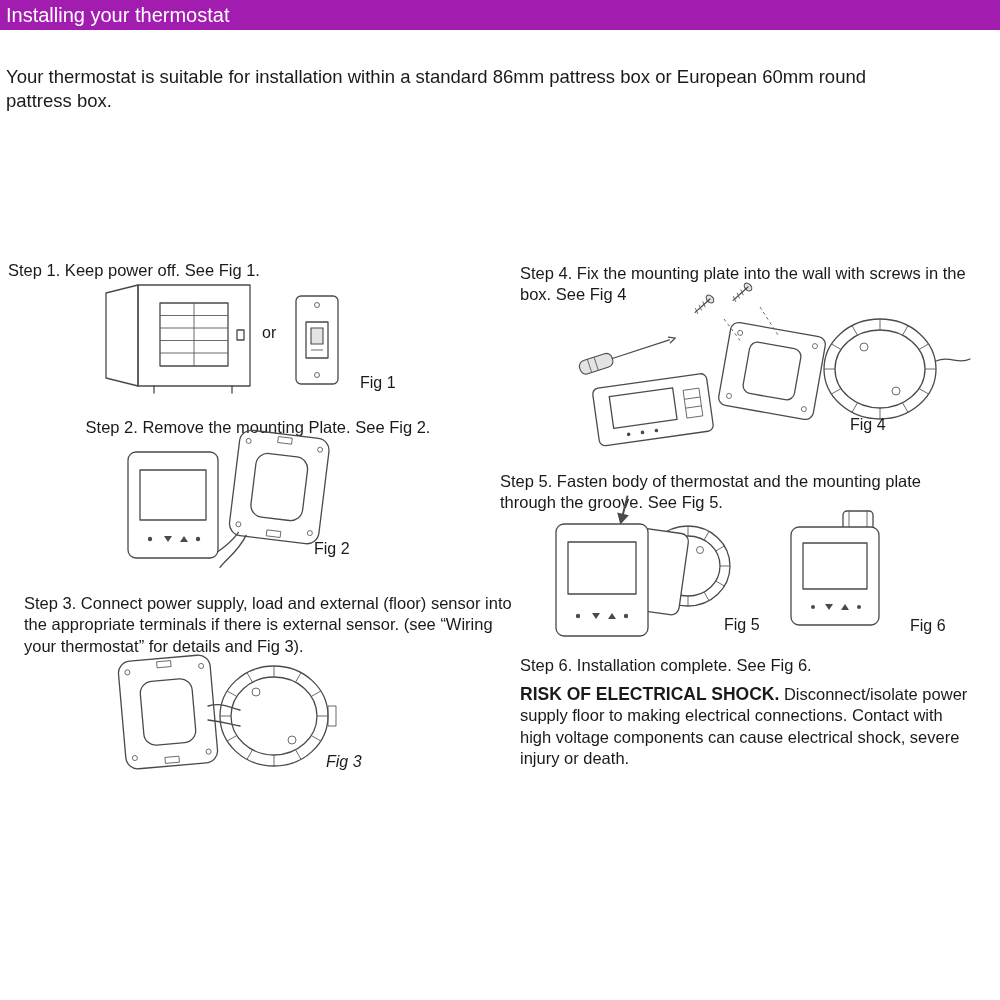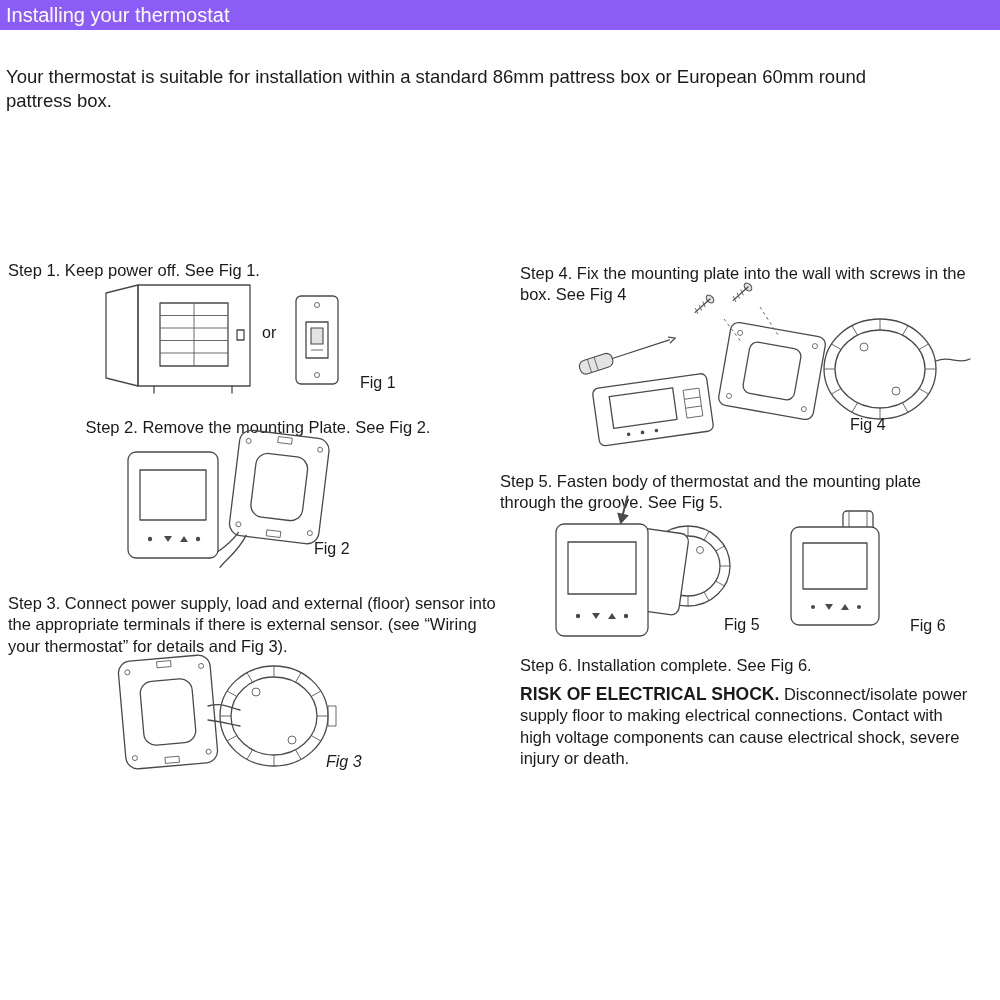--- a/index.html
+++ b/index.html
@@ -20,21 +20,21 @@
   .dot{fill:#4a4a4a;}
   .warning{position:absolute;font-size:16.5px;line-height:1.3;}
   .warning b{font-size:17.5px;}
   .svgtext{font-family:"Liberation Sans", sans-serif;font-size:16px;fill:#1a1a1a;}
 </style>
 </head>
 <body>
 
 <div class="page">
 
-  <div class="header" style="background: #8b5cf6;">
+  <div class="header" style="background: #a21caf;">
     <h1 style="color: rgb(255, 255, 255);">Installing your thermostat</h1>
   </div>
 
   <p class="intro">Your thermostat is suitable for installation within a standard 86mm pattress box or European 60mm round pattress box.</p>
 
   <p class="step" style="top:243px;left:8px;width:500px;">Step 1. Keep power off. See Fig 1.</p>
 
   <svg style="top:276px;left:92px;" width="252" height="120" viewBox="0 0 252 120">
     <g>
       <polygon class="ln" points="14,17 46,9 46,110 14,102"></polygon>
@@ -80,21 +80,21 @@
       <rect class="solid" x="6" y="26" width="90" height="106" rx="8"></rect>
       <rect class="ln" x="18" y="44" width="66" height="50"></rect>
       <circle class="dot" cx="28" cy="113" r="2.2"></circle>
       <polygon class="dot" points="42,110 50,110 46,116"></polygon>
       <polygon class="dot" points="58,116 66,116 62,110"></polygon>
       <circle class="dot" cx="76" cy="113" r="2.2"></circle>
     </g>
   </svg>
   <span class="figlabel" style="top:540px;left:314px;">Fig 2</span>
 
-  <p class="step" style="top:576px;left:8px;width:505px;">Step 3. Connect power supply, load and external (floor) sensor into the appropriate terminals if there is external sensor. (see “Wiring your thermostat” for details and Fig 3).</p>
+  <p class="step" style="top:576px;left:24px;width:505px;">Step 3. Connect power supply, load and external (floor) sensor into the appropriate terminals if there is external sensor. (see “Wiring your thermostat” for details and Fig 3).</p>
 
   <svg style="top:644px;left:108px;" width="232" height="150" viewBox="0 0 232 150">
     <g transform="translate(14,14) rotate(-5 46 54)">
       <rect class="ln" x="0" y="0" width="92" height="108" rx="12"></rect>
       <rect class="ln" x="20" y="22" width="52" height="64" rx="12"></rect>
       <rect class="lnthin" x="39" y="3" width="14" height="6"></rect>
       <rect class="lnthin" x="39" y="99" width="14" height="6"></rect>
       <circle class="lnthin" cx="9" cy="11" r="2.5"></circle>
       <circle class="lnthin" cx="83" cy="11" r="2.5"></circle>
       <circle class="lnthin" cx="9" cy="97" r="2.5"></circle>

